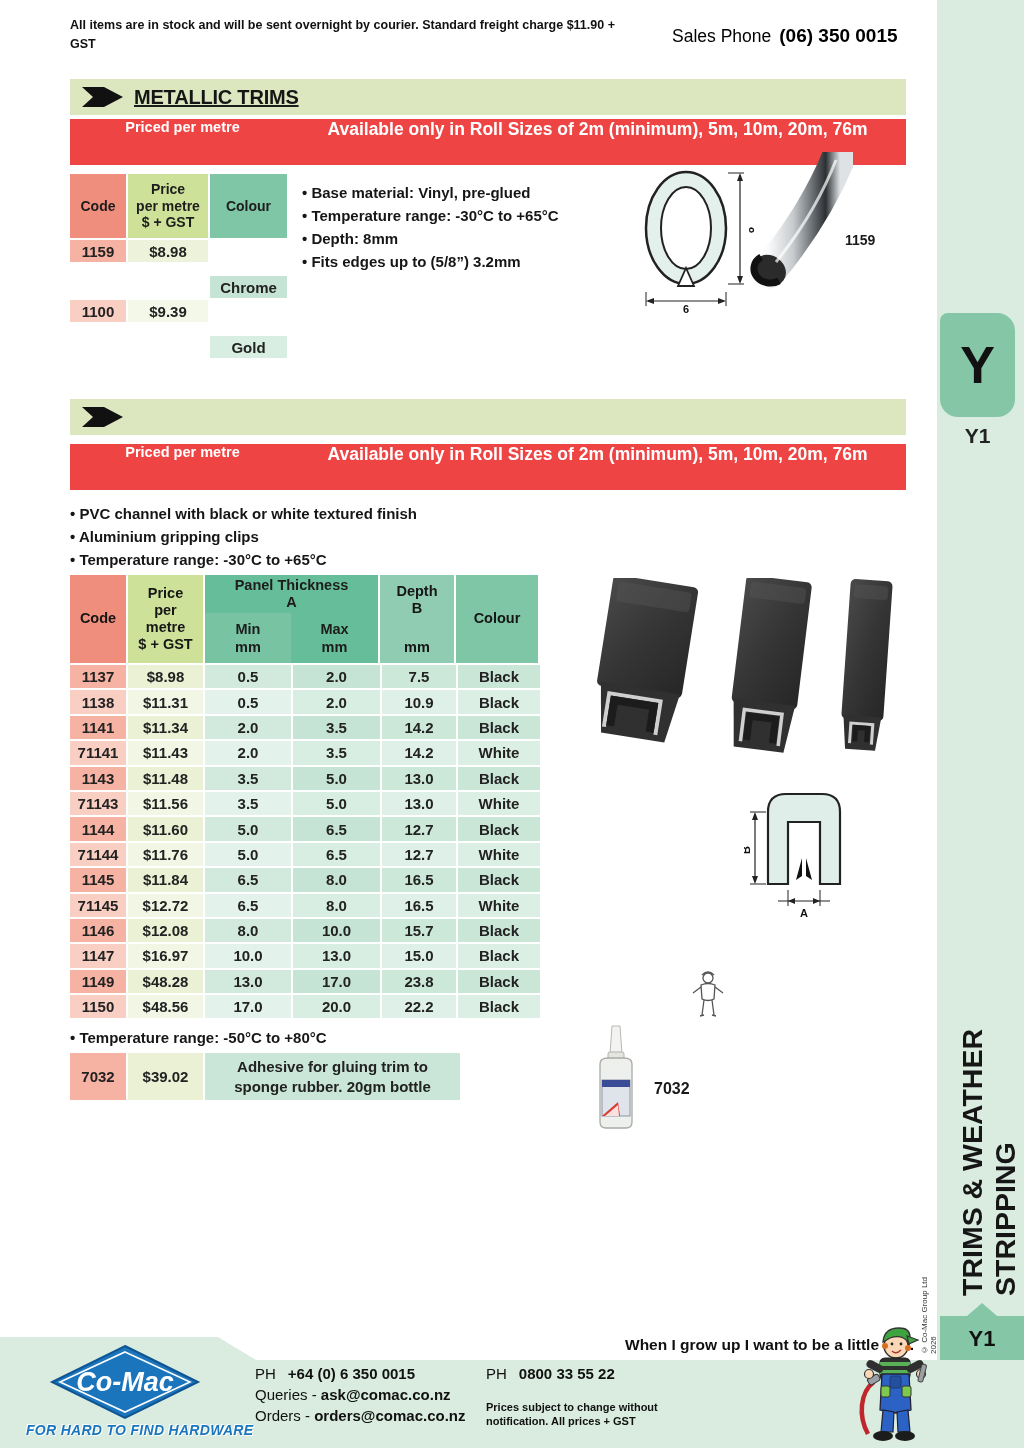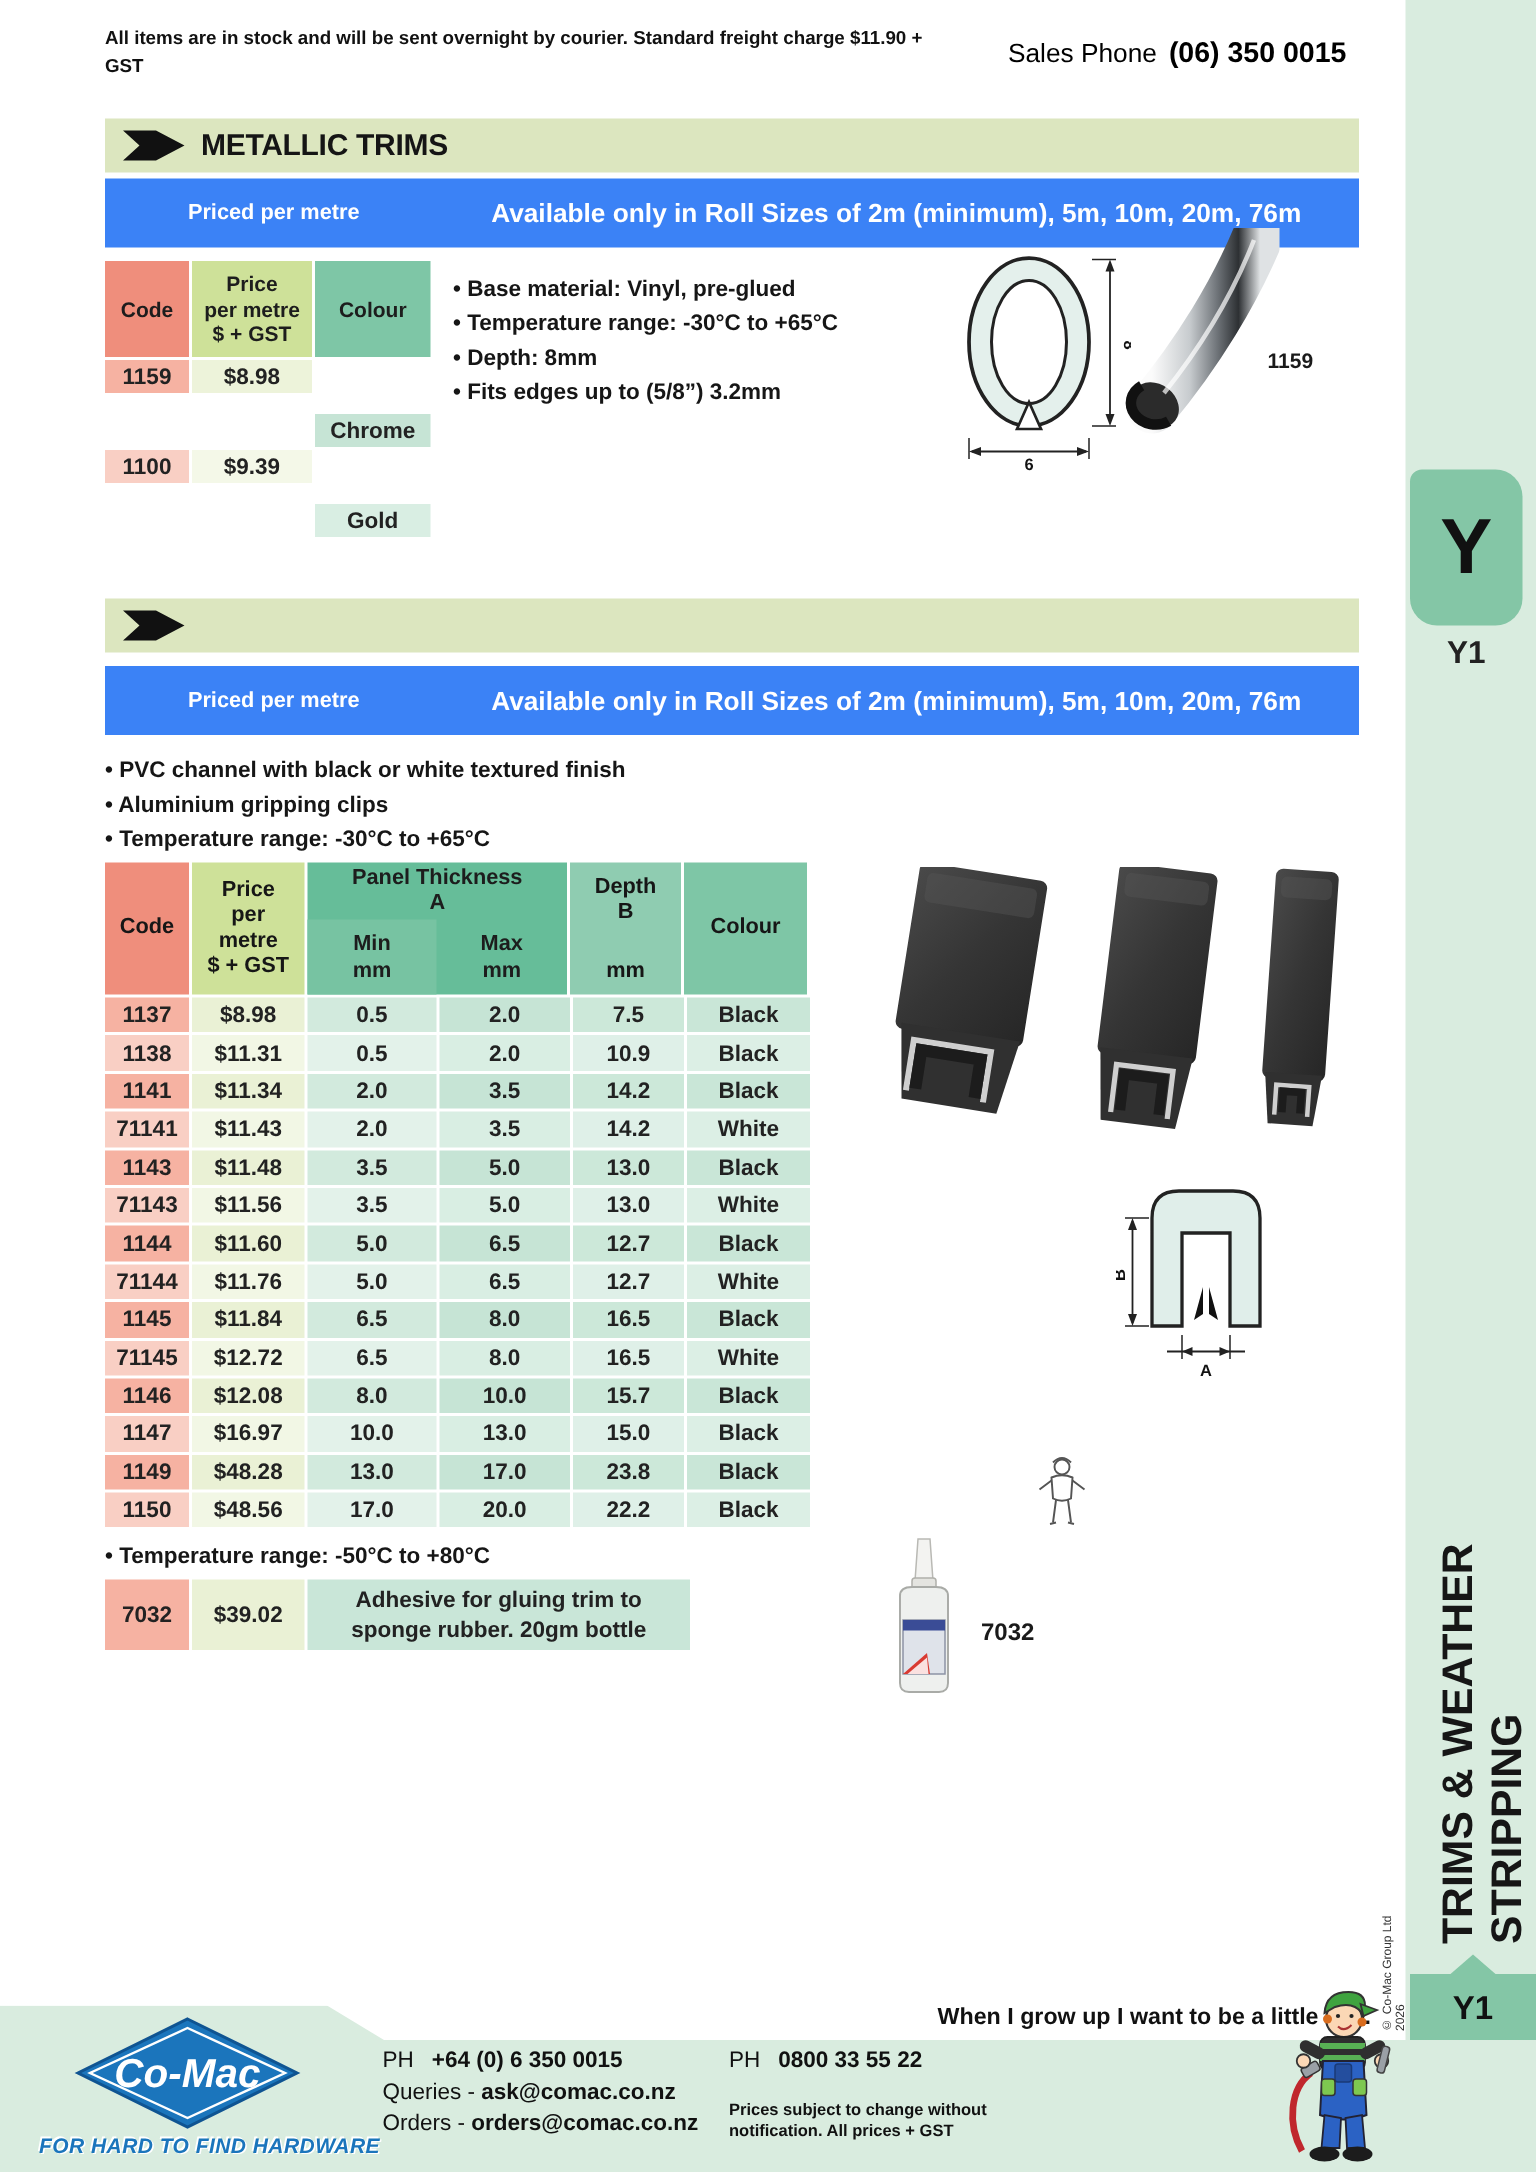--- a/index.html
+++ b/index.html
@@ -7,25 +7,25 @@
         font-family:"Liberation Sans",sans-serif;color:#1d1d1d;}
   .abs{position:absolute;}
 
   
   .disclaimer{left:70px;top:16px;width:560px;font-size:12.5px;font-weight:600;line-height:1.55;color:#111;}
   .salesphone{left:672px;top:25px;font-size:17.5px;color:#000;}
   .salesphone b{font-size:19px;font-weight:800;margin-left:8px;text-align:right;}
 
   
   .greenbar{left:70px;width:836px;height:36px;background:#dce6bf;display:flex;align-items:center;padding:0;}
-  .bar1{top:79px;} .bar2{top:399px;}
+  .bar1{top:79px;text-decoration:underline;} .bar2{top:399px;}
   .greenbar .arrow{margin-left:12px;margin-right:10px;display:block;}
   .greenbar .title{font-size:20px;font-weight:600;letter-spacing:-0.2px;color:#151515;}
 
-  .redbanner{left:70px;width:836px;height:46px;background:#3b82f6;display:flex;align-items:center;color:#fff;}
+  .redbanner{left:70px;width:836px;height:46px;background:#ef4444;display:flex;align-items:flex-start;color:#fff;}
   .rb1{top:119px;} .rb2{top:444px;}
   .redbanner .lbl{width:225px;text-align:center;font-size:14.5px;font-weight:700;}
   .redbanner .txt{flex:1;text-align:center;font-size:17.5px;font-weight:700;padding-right:6px;}
 
   
   .trow{display:flex;gap:2px;margin-bottom:2px;}
   .tcell{display:flex;align-items:center;justify-content:center;font-weight:600;font-size:15px;color:#222;}
 
   
   .table1{left:70px;top:174px;}

